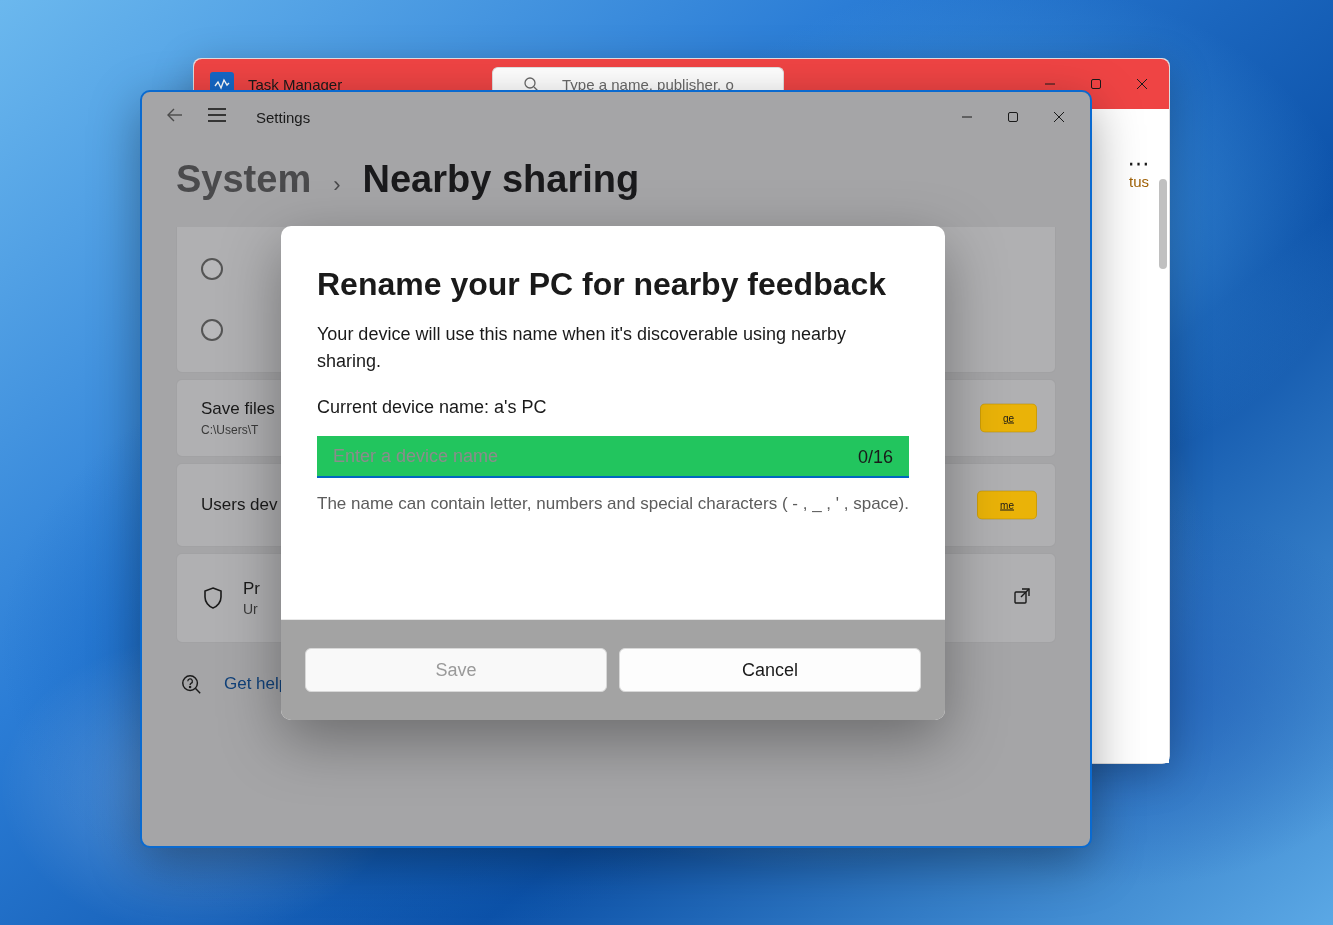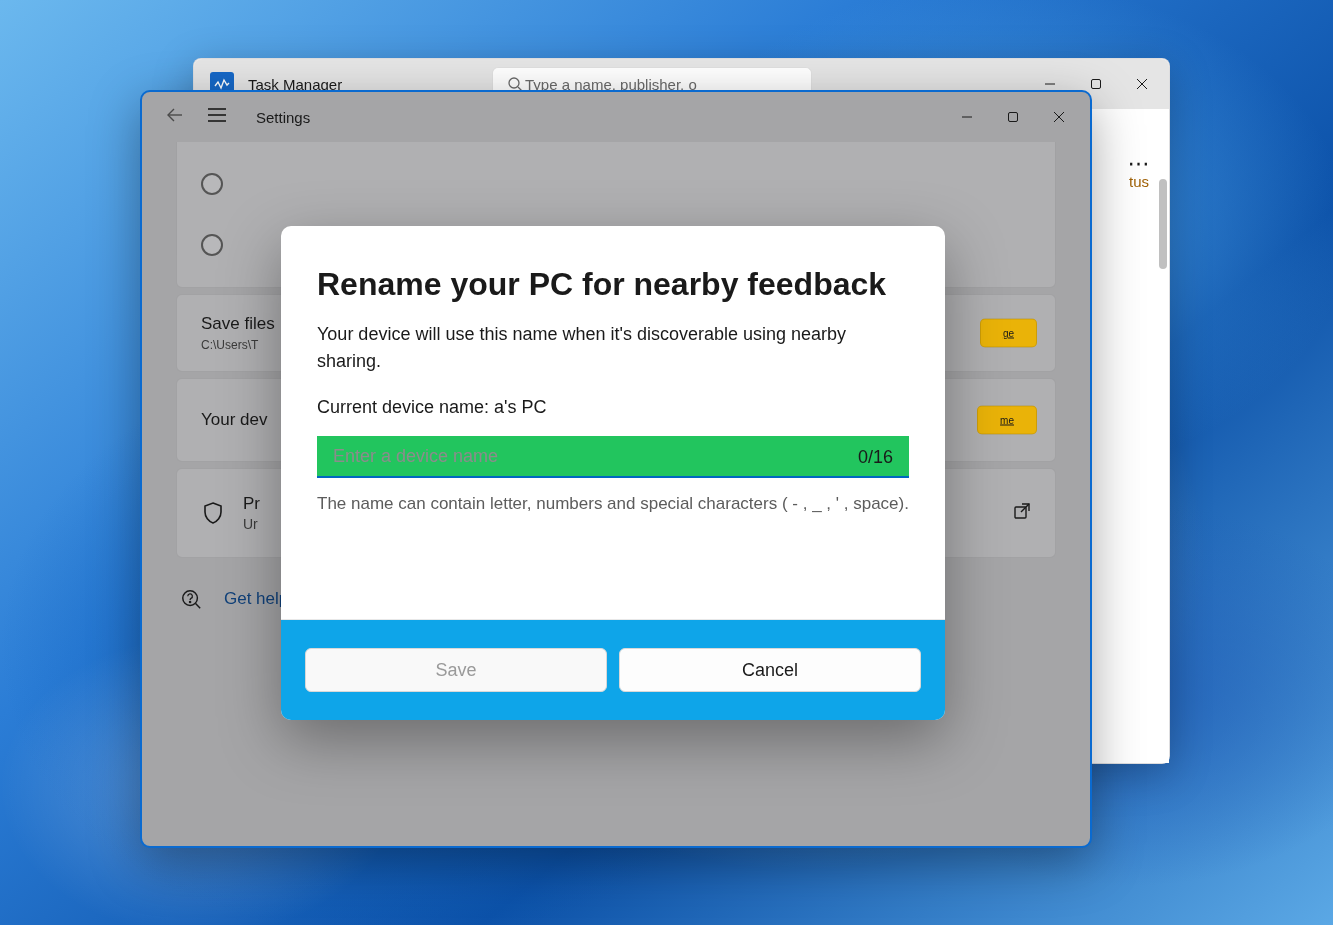--- a/index.html
+++ b/index.html
@@ -44,21 +44,21 @@
       background: #f7f7f9;
       border: 1px solid rgba(0,0,0,0.1);
       border-radius: 8px;
       box-shadow: 0 10px 40px rgba(0,0,0,0.25);
     }
     .tm-titlebar {
       height: 50px;
       display: flex;
       align-items: center;
       padding: 0 4px 0 16px;
-      background: #e5e5e5;
+      background: #ef4444;
       border-radius: 8px 8px 0 0;
       position: relative;
     }
     .tm-icon {
       width: 24px;
       height: 24px;
       background: #1668c7;
       border-radius: 3px;
       margin-right: 14px;
       display: flex;
@@ -67,30 +67,30 @@
     }
     .tm-icon svg { width: 16px; height: 16px; }
     .tm-title {
       font-size: 15px;
       color: #1a1a1a;
     }
     .tm-search {
       position: absolute;
       left: 298px;
       top: 8px;
-      width: 320px;
+      width: 292px;
       height: 34px;
       background: #fff;
       border: 1px solid #e0e0e0;
       border-bottom: 1px solid #8c8c8c;
       border-radius: 6px;
       display: flex;
       align-items: center;
-      padding: 0 14px;
-      gap: 2px;
+      padding: 0 30px;
+      gap: 23px;
       color: #6a6a6a;
     }
     .tm-search svg { width: 16px; height: 16px; flex-shrink: 0; }
     .tm-search-text { font-size: 15px; white-space: nowrap; overflow: hidden; text-overflow: ellipsis; }
     .win-controls {
       margin-left: auto;
       display: flex;
     }
     .win-btn {
       width: 46px;
@@ -348,21 +348,21 @@
       transform: translateY(-50%);
       font-size: 18px;
       color: #1a1a1a;
     }
     .modal-hint {
       font-size: 17px;
       color: #5c5c5c;
       line-height: 1.45;
     }
     .modal-footer {
-      background: #0ea5e9;
+      background: #a3a3a3;
       border-top: 1px solid #e8e8e8;
       border-radius: 0 0 10px 10px;
       padding: 28px 24px;
       display: flex;
       gap: 12px;
     }
     .m-btn {
       flex: 1;
       height: 44px;
       border: 1px solid #d8d8d8;
@@ -459,35 +459,40 @@
       </div>
       <div class="win-btn">
         <svg viewBox="0 0 10 10" stroke="currentColor" stroke-width="1">
             <line x1="0" y1="0" x2="10" y2="10"></line>
             <line x1="10" y1="0" x2="0" y2="10"></line>
           </svg>
       </div>
     </div>
   </div>
 
+  <div class="breadcrumb">
+    <span class="bc-system">System</span>
+    <span class="bc-chevron">›</span>
+    <span class="bc-page">Nearby sharing</span>
+  </div>
 
   <div class="settings-body">
     <div class="card card-radio-stack">
       <div class="radio"></div>
       <div class="radio"></div>
     </div>
 
     <div class="card card-change">
       <span class="pri">Save files</span>
       <span class="sec">C:\Users\T</span>
       <div class="card-btn-right"><span>ge</span></div>
     </div>
 
     <div class="card card-rename">
-      <span class="pri">Your dev</span>
+      <span class="pri">Users dev</span>
       <div class="card-btn-right"><span>me</span></div>
     </div>
 
     <div class="card card-privacy">
       <svg viewBox="0 0 24 24" fill="none" stroke="currentColor" stroke-width="1.6">
         <path d="M12 2 L20 5 V11 C20 16 16.5 20.5 12 22 C7.5 20.5 4 16 4 11 V5 Z"></path>
       </svg>
       <div class="card-privacy-text">
         <span class="pri">Pr</span>
         <span class="sec">Ur</span>

